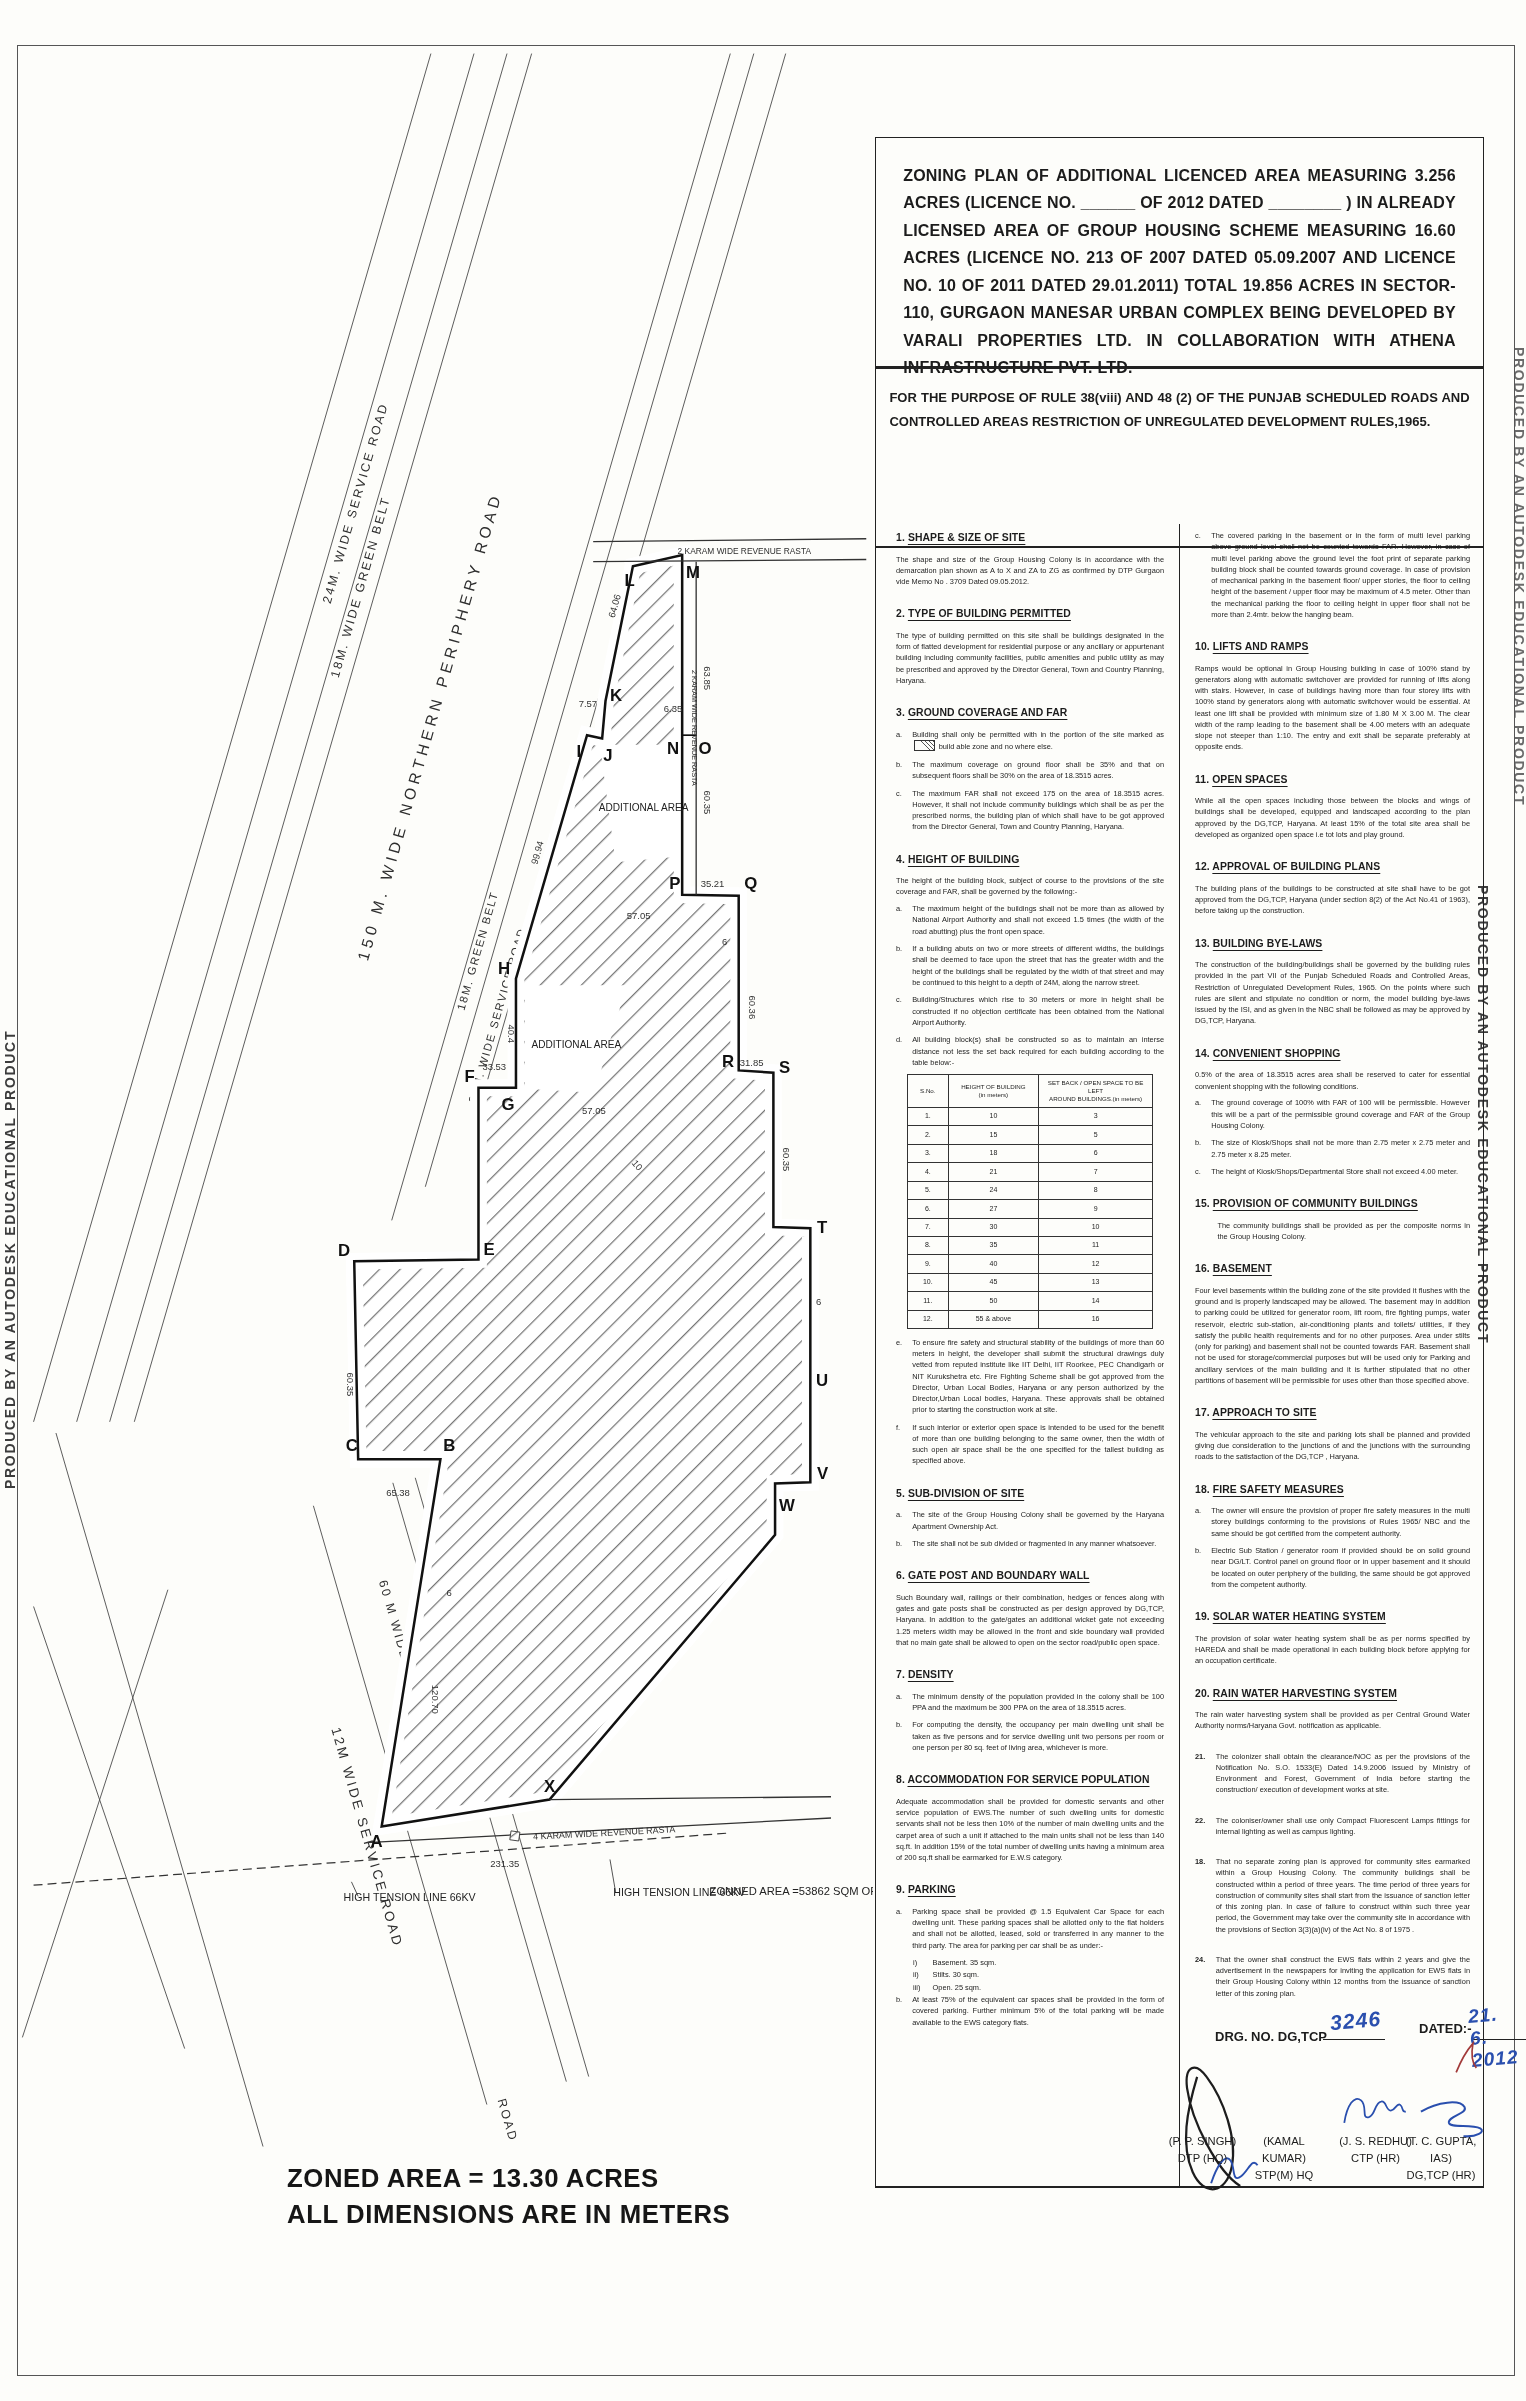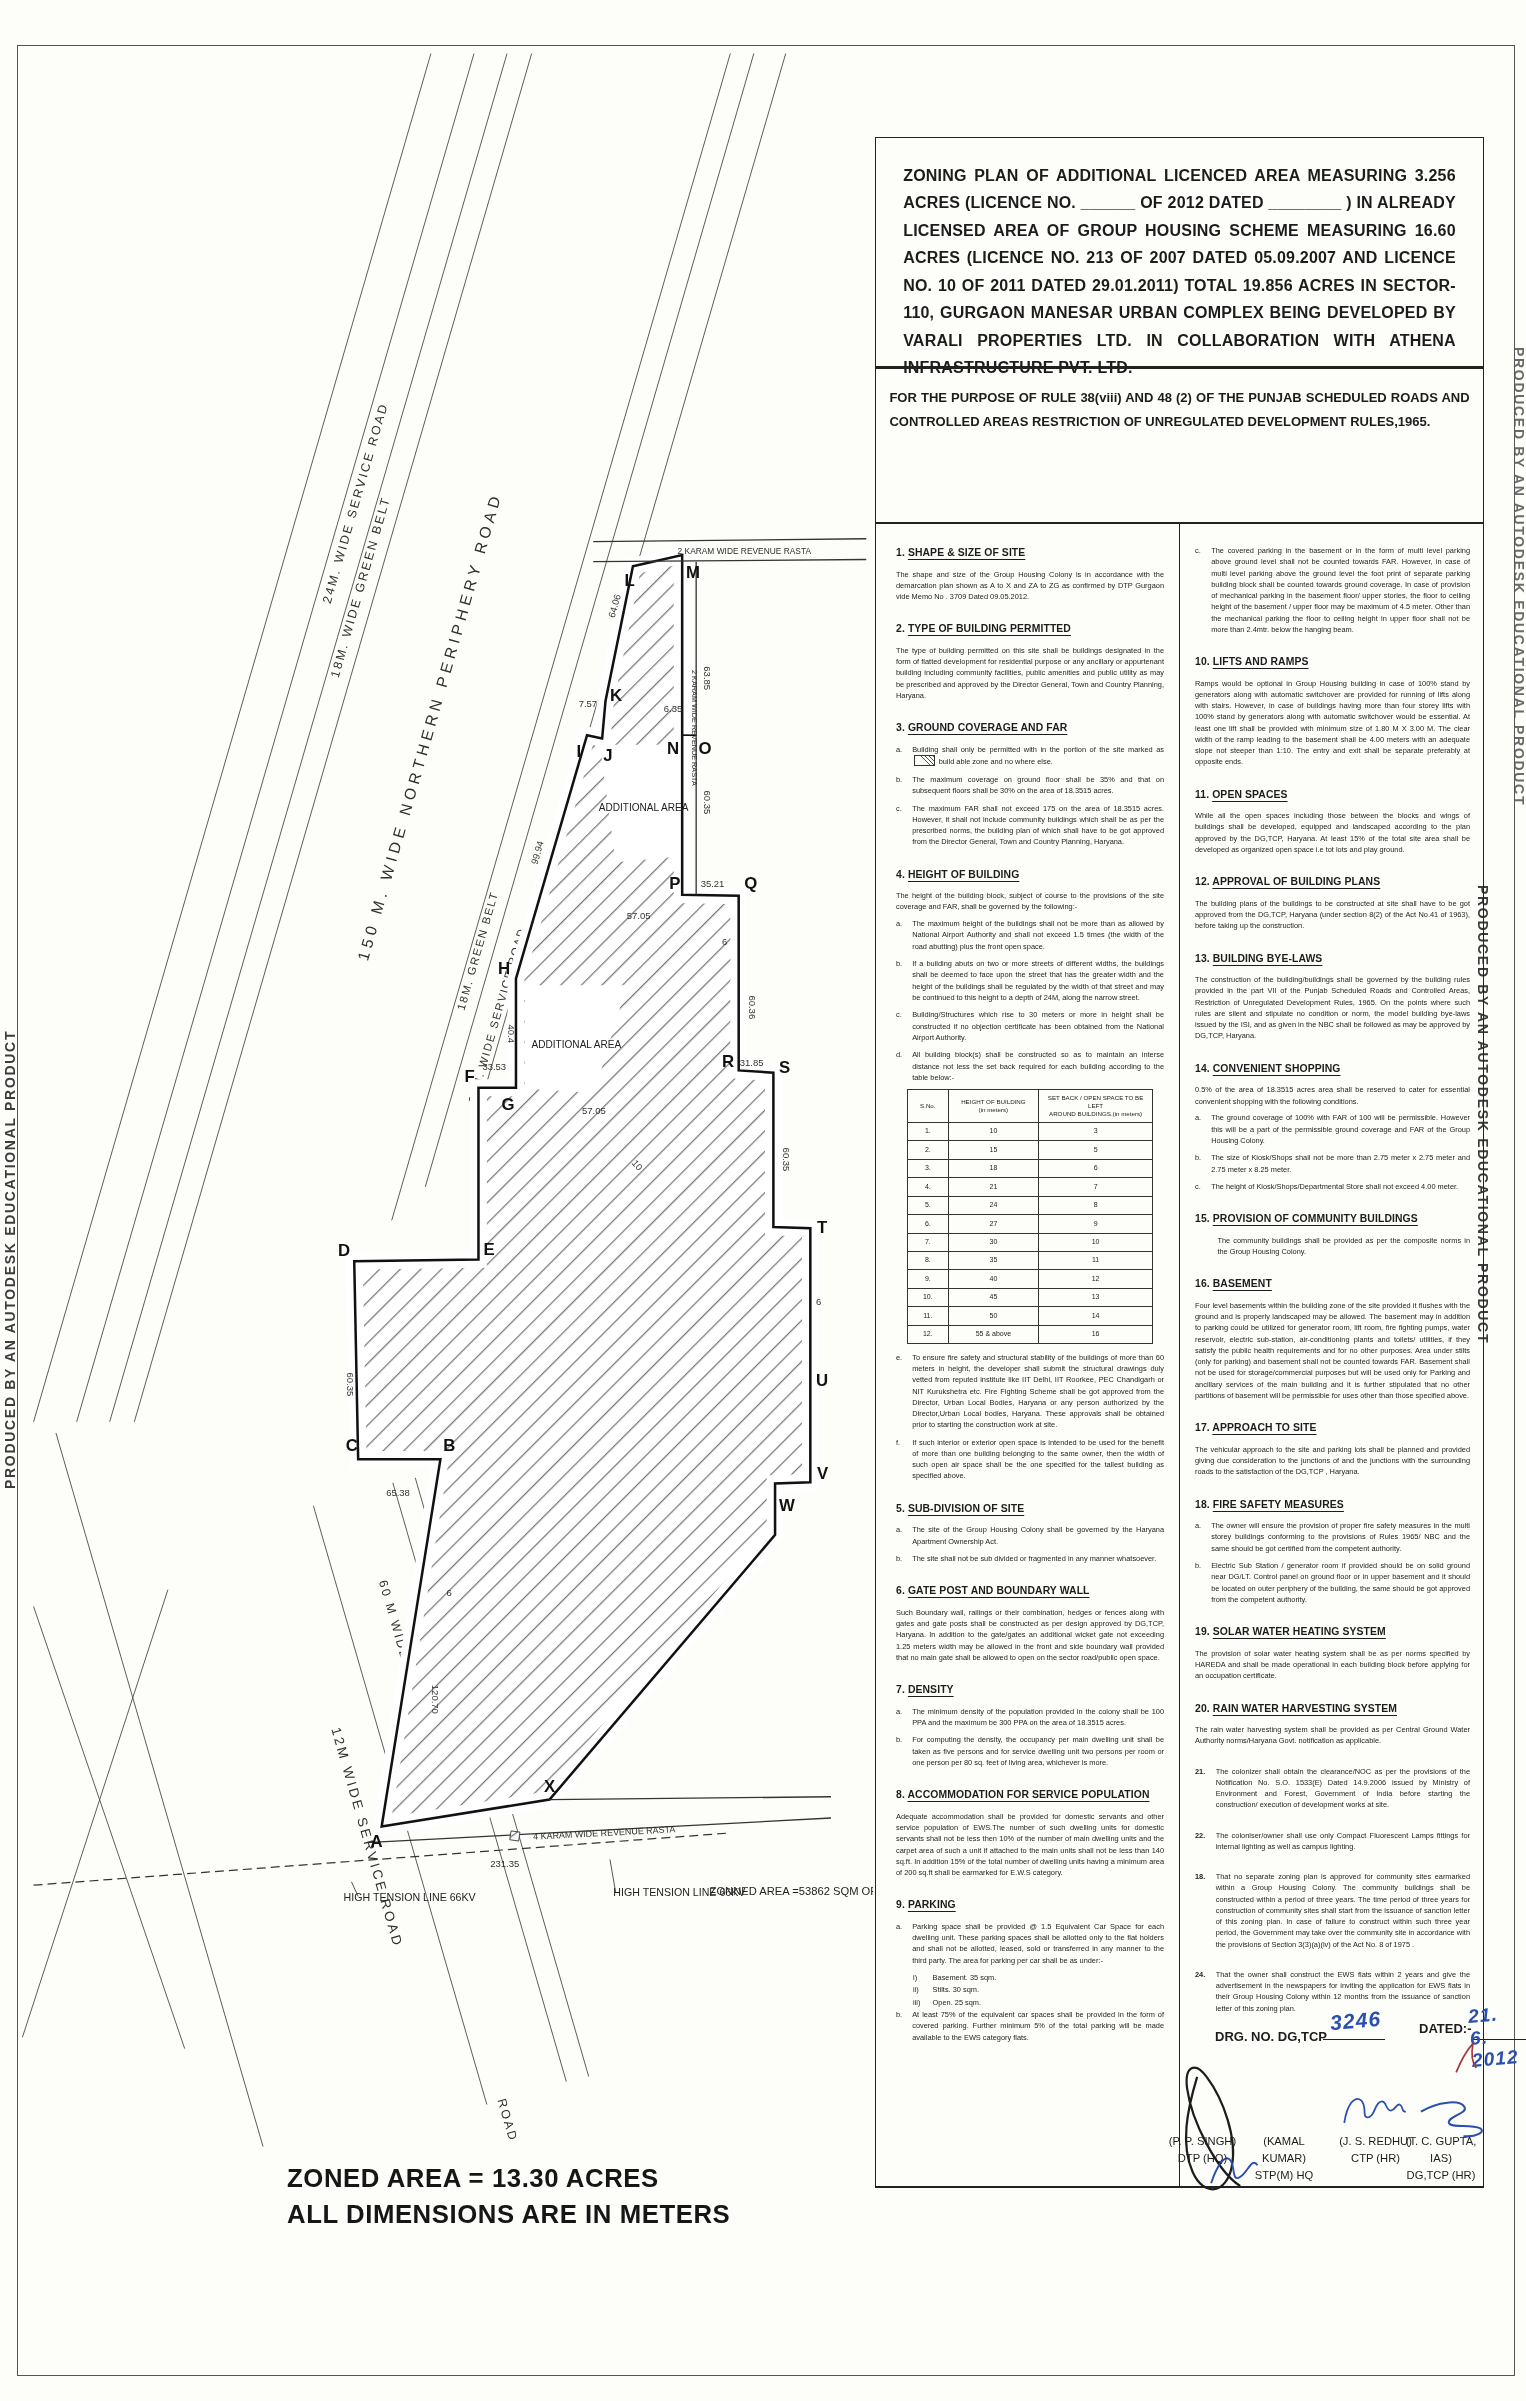--- a/index.html
+++ b/index.html
@@ -4,31 +4,31 @@
 <style>
   html,body{margin:0;padding:0;background:#e8e8e4;}
   .sheet{position:relative;width:1527px;height:2401px;background:#fdfdfa;font-family:"Liberation Sans",sans-serif;color:#1c1c1c;overflow:hidden;}
   .frame{position:absolute;left:17px;top:45px;width:1496px;height:2329px;border:1.1px solid #555;}
   .vbanner{position:absolute;font-size:14px;font-weight:600;letter-spacing:1.7px;color:#3c3c3c;white-space:nowrap;}
   .vb-left{left:2.2px;top:784px;writing-mode:vertical-rl;transform:rotate(180deg);height:705px;}
   .vb-right-in{left:1475px;top:885px;writing-mode:vertical-rl;height:705px;}
   .vb-right-out{left:1511px;top:347px;writing-mode:vertical-rl;height:728px;color:#6a6a6a;}
   .title-block{position:absolute;left:875px;top:137px;width:609px;height:230px;border:1.7px solid #222;box-sizing:border-box;padding:7.8px 11.2px;}
   .title-block p{margin:16px;font-size:16px;font-weight:bold;line-height:1.72;text-align:justify;letter-spacing:0.2px;}
-  .purpose-block{position:absolute;left:875px;top:367px;width:609px;height:157px;border-top:2.8px solid #222;border-bottom:2.8px solid #222;border-left:1.1px solid #222;border-right:1.1px solid #222;box-sizing:border-box;padding:17px 13.4px 0;}
+  .purpose-block{position:absolute;left:875px;top:367px;width:609px;height:181px;border-top:2.8px solid #222;border-bottom:2.8px solid #222;border-left:1.1px solid #222;border-right:1.1px solid #222;box-sizing:border-box;padding:17px 13.4px 0;}
   .purpose-block p{margin:0;font-size:13px;font-weight:bold;line-height:1.85;text-align:justify;}
   .col{position:absolute;top:529px;font-size:7.4px;line-height:1.52;text-align:justify;}
   .col-left{left:896px;width:268px;height:1433px;}
   .col-right{left:1195px;width:275px;height:1433px;}
   .divider{position:absolute;left:1179px;top:524px;width:1.1px;height:1664px;background:#222;}
   .side-l{position:absolute;left:875px;top:524px;width:1.1px;height:1664px;background:#222;}
   .side-r{position:absolute;left:1483px;top:524px;width:1.1px;height:1664px;background:#222;}
   .bottomline{position:absolute;left:875px;top:2186px;width:609px;height:2.2px;background:#222;}
   .sec{margin-top:19px;}
-  .sec:first-child{margin-top:16px;}
+  .sec:first-child{margin-top:1px;}
   .sec-h{font-size:10.4px;font-weight:bold;margin:0 0 7.8px;letter-spacing:0.1px;}
   .sec-h .htxt{text-decoration:underline;text-underline-offset:2.8px;}
   .sec-b{margin:0 0 5.6px;}
   .item{display:flex;gap:5px;margin:0 0 6.2px;}
   .il{flex:none;width:11.2px;}
   .num-item .il{width:15.7px;font-weight:bold;}
   .roman{margin:1.1px 0 1.1px 17px;}
   .roman .il{width:14.6px;}
   table.ht{border-collapse:collapse;margin:5.6px auto 7.8px;width:246px;}
   table.ht td,table.ht th{border:0.9px solid #333;text-align:center;padding:3.4px 2.8px;font-size:7px;font-weight:normal;}

